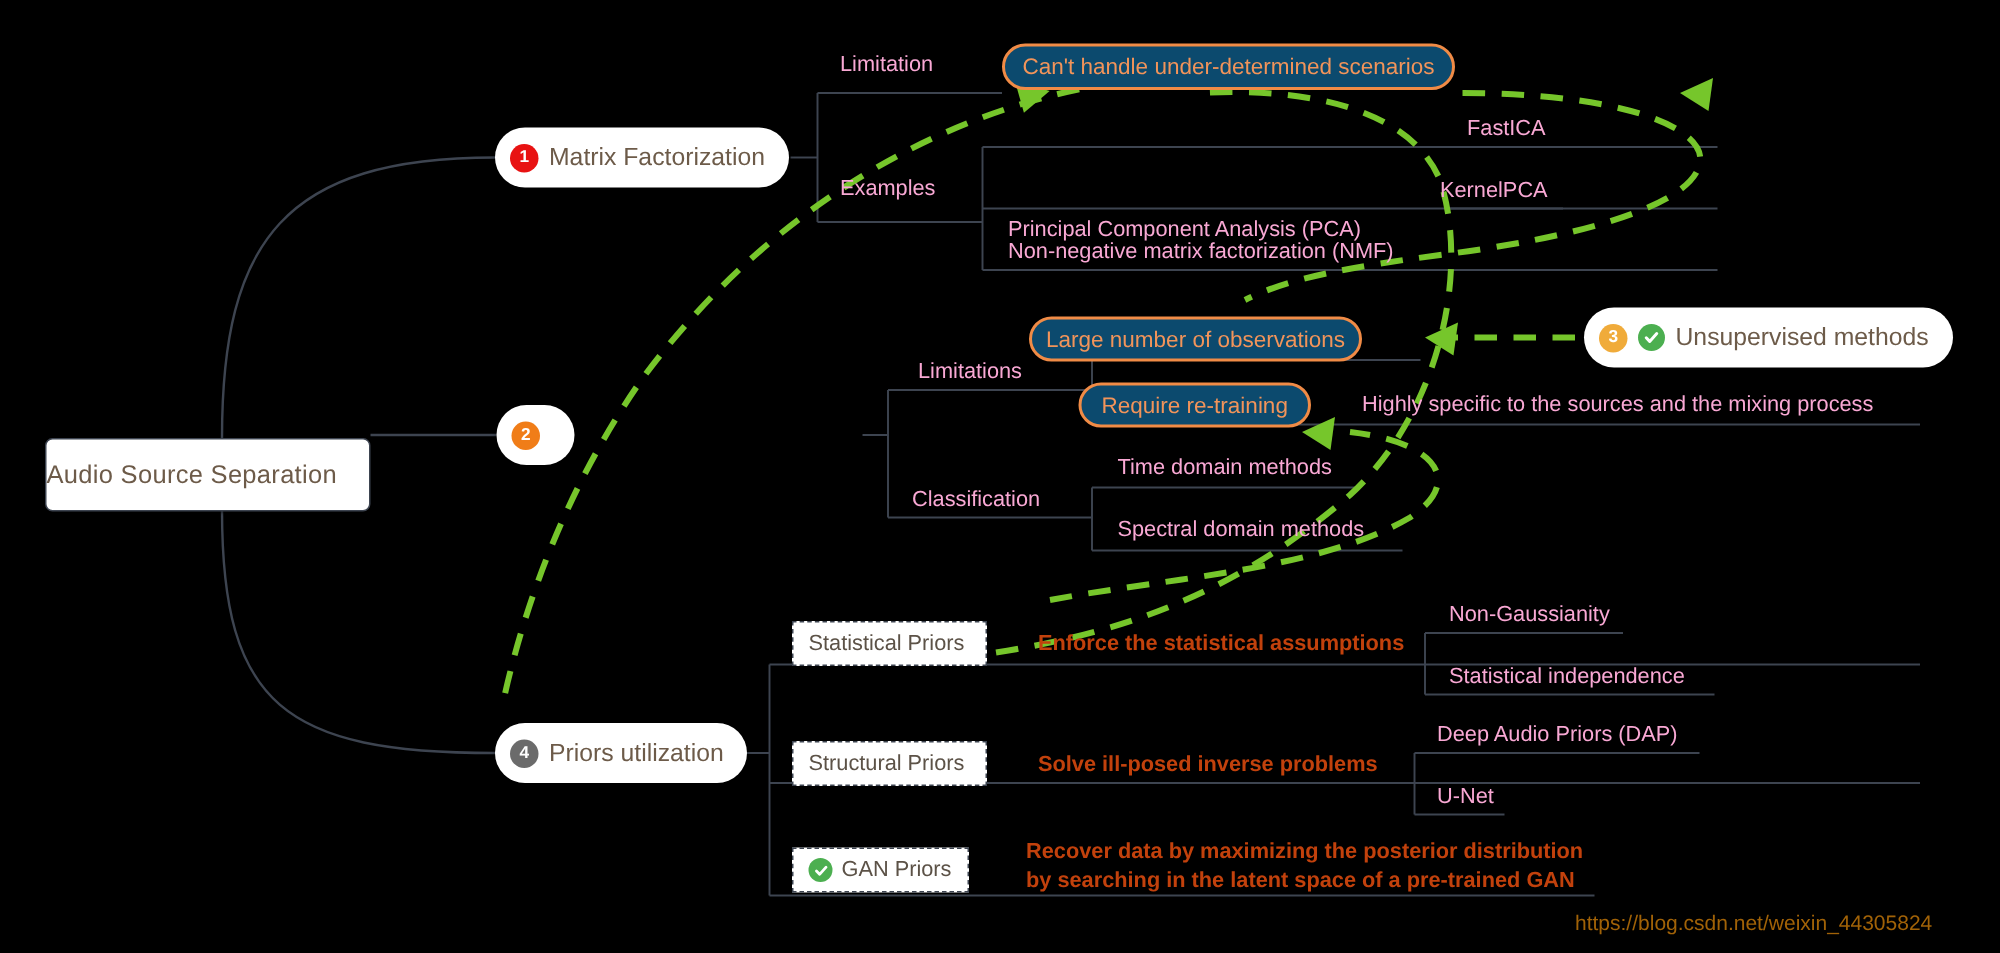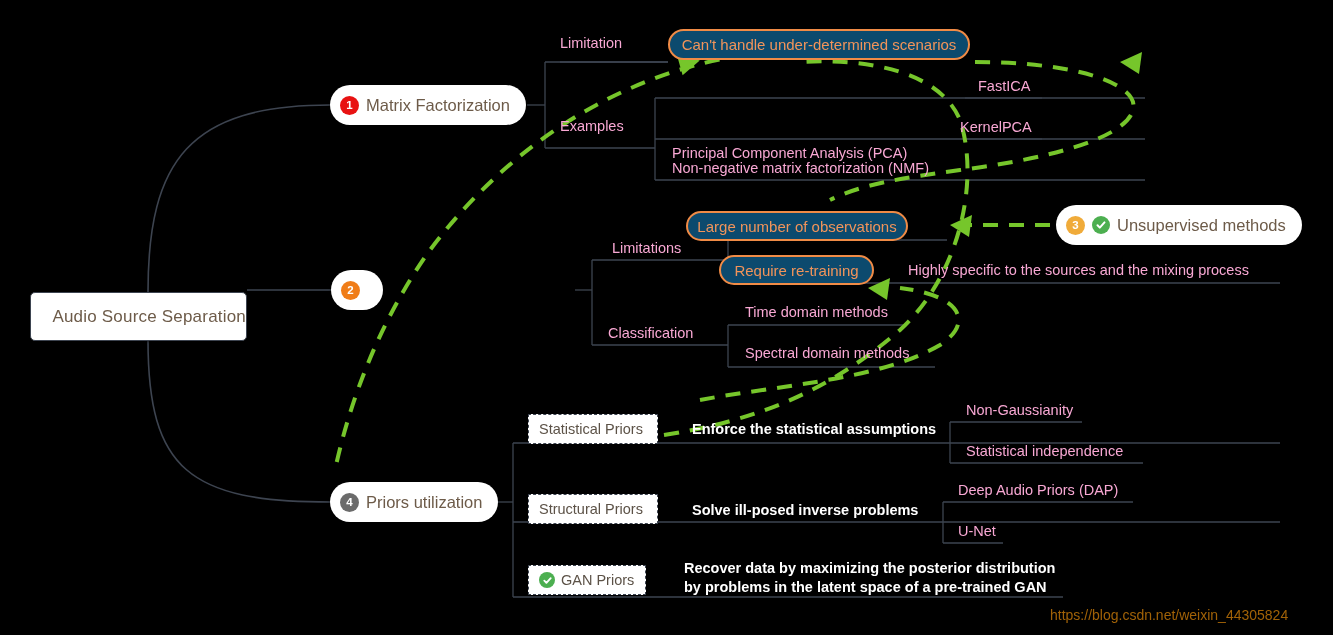--- a/index.html
+++ b/index.html
@@ -30,21 +30,21 @@
   .root-node {
     position: absolute;
     background: #ffffff;
     border: 1.6px solid #3d4450;
     border-radius: 5px;
     color: #6d5b49;
     font-size: 17px;
     letter-spacing: .2px;
     display: flex;
     align-items: center;
-    justify-content: flex-end;
+    justify-content: flex-start;
     box-sizing: border-box;
     box-shadow: 0 1px 2px rgba(0,0,0,.5);
   }
 
   
   .pill {
     position: absolute;
     background: #ffffff;
     border-radius: 999px;
     display: flex;
@@ -114,21 +114,21 @@
   .dbox .check-icon { width:16px; height:16px; margin-right:6px; }
 
   
   .lbl {
     position: absolute;
     color: #f9a8d4;
     font-size: 14.5px;
     white-space: nowrap;
     line-height: 17px;
   }
-  .lbl.bold { font-weight: 600; color:#ffffff; }
+  .lbl.bold { font-weight: 600; color:#c2410c; }
 
   
   .watermark {
     position: absolute;
     color: #a16207;
     font-size: 14px;
     white-space: nowrap;
     text-align: center;
   }
 </style>
@@ -285,17 +285,17 @@
 
   <div class="dbox" style="left:528px; top:565px; width:118px; height:30px;">
     <span class="check-icon">
       <svg width="11" height="11" viewBox="0 0 12 12">
         <path d="M2.5 6.2 L4.8 8.6 L9.5 3.4" fill="none" stroke="#ffffff" stroke-width="2" stroke-linecap="round" stroke-linejoin="round"></path>
       </svg>
     </span>
     <span>GAN Priors</span>
   </div>
   <div class="lbl bold" style="left:684px; top:560px;">Recover data by maximizing the posterior distribution</div>
-  <div class="lbl bold" style="left:684px; top:579px;">by problems in the latent space of a pre-trained GAN</div>
+  <div class="lbl bold" style="left:684px; top:579px;">by searching in the latent space of a pre-trained GAN</div>
 
   <div class="watermark" style="left:1050px; top:607px;">https://blog.csdn.net/weixin_44305824</div>
 
 </div>
 
 </body></html>

